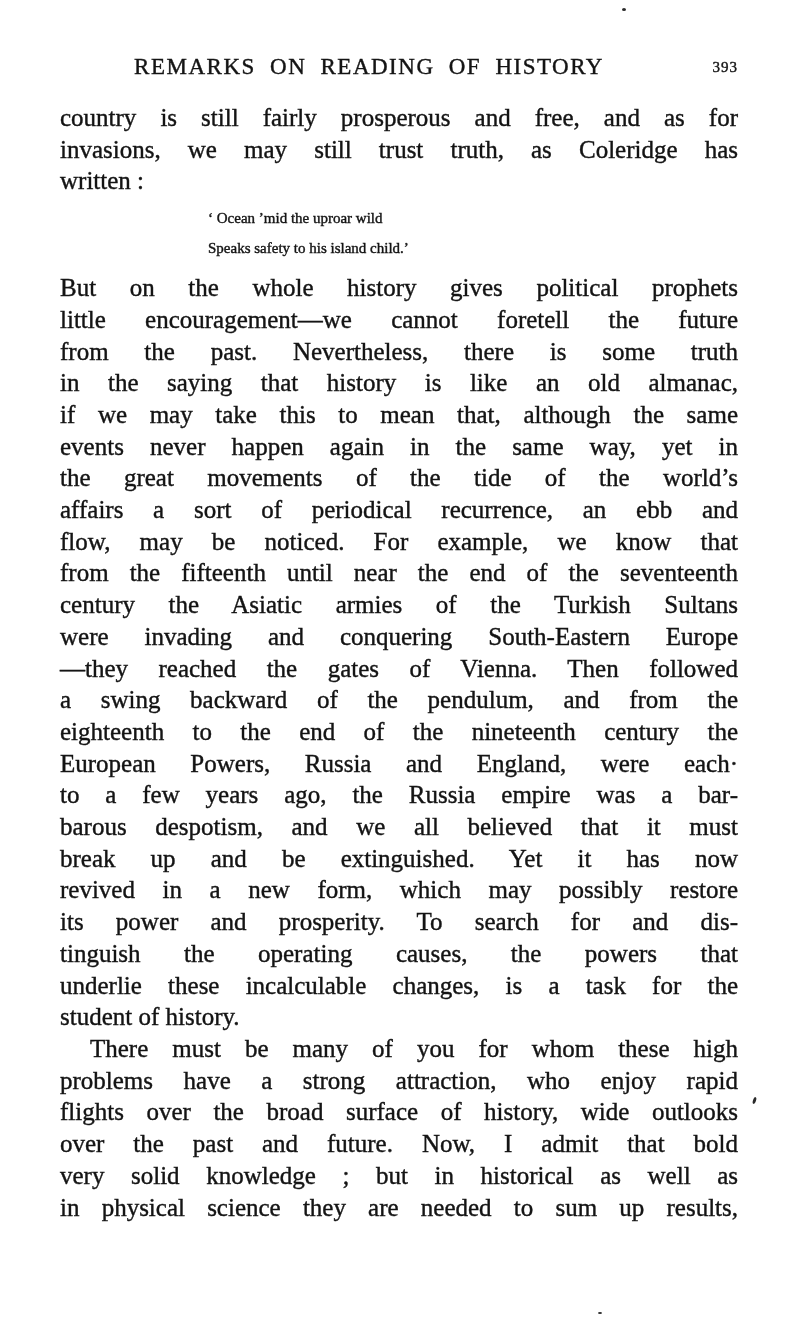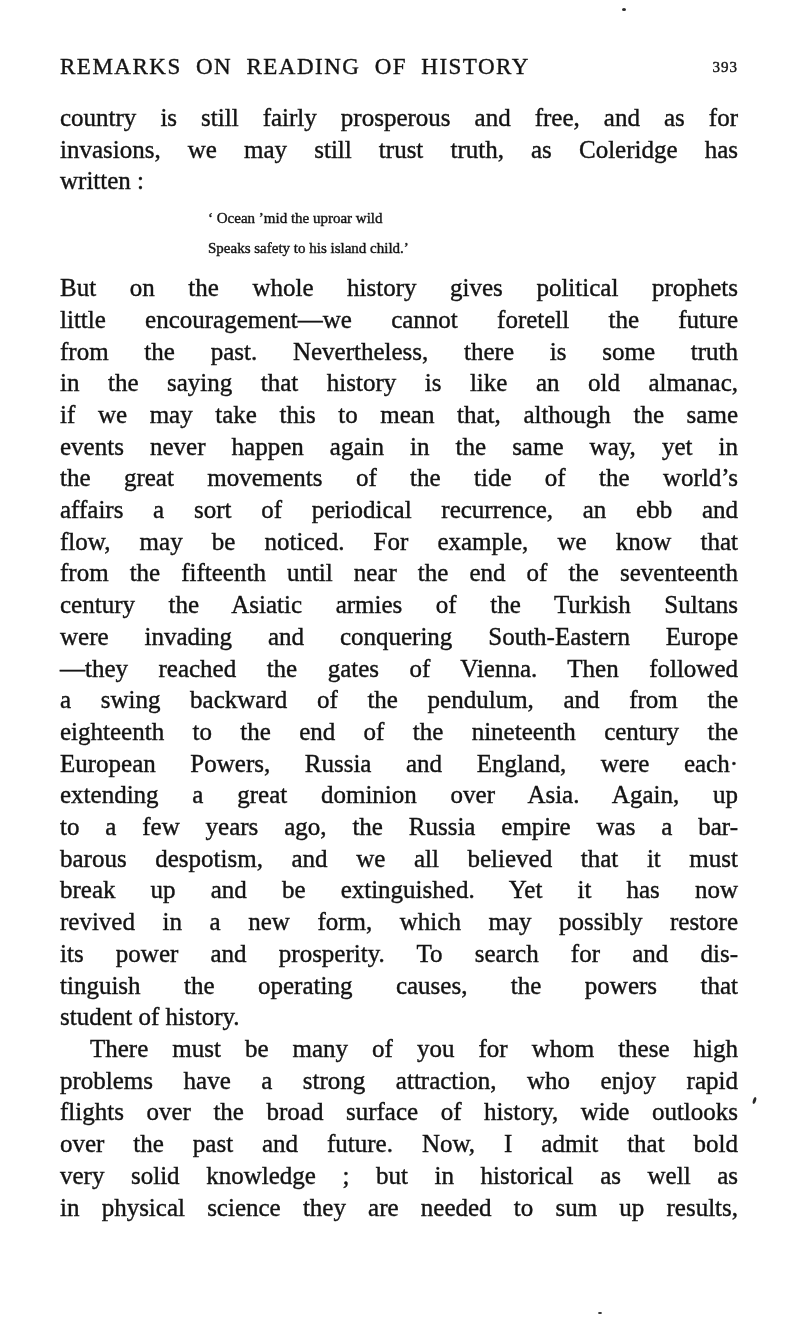--- a/index.html
+++ b/index.html
@@ -16,20 +16,21 @@
   .header {
     position: absolute;
     top: 54px;
     left: 60px;
     width: 678px;
     height: 34px;
   }
   .header-title {
     position: absolute;
     left: 0; right: 60px;
+    text-align: center;
     font-size: 23px;
     letter-spacing: 1.5px;
     word-spacing: 7px;
     white-space: nowrap;
   }
   .page-number {
     position: absolute;
     right: 0;
     top: 5px;
     font-size: 15px;
@@ -96,27 +97,27 @@
         <div class="line">the great movements of the tide of the world’s</div>
         <div class="line">affairs a sort of periodical recurrence, an ebb and</div>
         <div class="line">flow, may be noticed.  For example, we know that</div>
         <div class="line">from the fifteenth until near the end of the seventeenth</div>
         <div class="line">century the Asiatic armies of the Turkish Sultans</div>
         <div class="line">were invading and conquering South-Eastern Europe</div>
         <div class="line">—they reached the gates of Vienna.  Then followed</div>
         <div class="line">a swing backward of the pendulum, and from the</div>
         <div class="line">eighteenth to the end of the nineteenth century the</div>
         <div class="line">European Powers, Russia and England, were each·</div>
-        <div class="line">extending a great dominion over Asia.  Again, up</div>
         <div class="line">to a few years ago, the Russia empire was a bar-</div>
         <div class="line">barous despotism, and we all believed that it must</div>
         <div class="line">break up and be extinguished.  Yet it has now</div>
         <div class="line">revived in a new form, which may possibly restore</div>
         <div class="line">its power and prosperity.  To search for and dis-</div>
         <div class="line">tinguish the operating causes, the powers that</div>
+        <div class="line">underlie these incalculable changes, is a task for the</div>
         <div class="line flush">student of history.</div>
       </div>
       <div class="block paragraph">
         <div class="line indent">There must be many of you for whom these high</div>
         <div class="line">problems have a strong attraction, who enjoy rapid</div>
         <div class="line">flights over the broad surface of history, wide outlooks</div>
         <div class="line">over the past and future.  Now, I admit that bold</div>
         <div class="line">very solid knowledge ;  but in historical as well as</div>
         <div class="line">in physical science they are needed to sum up results,</div>
       </div>

